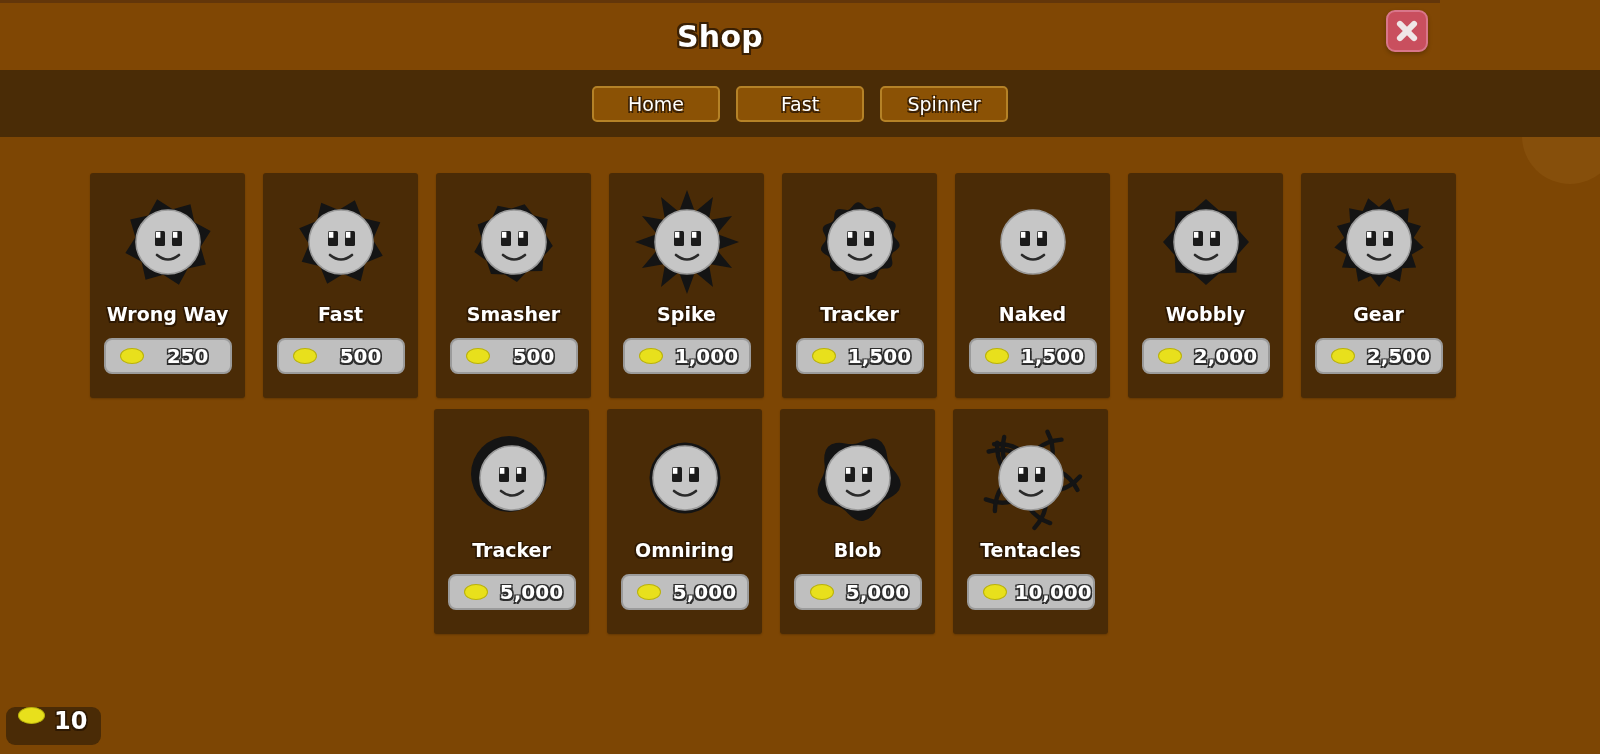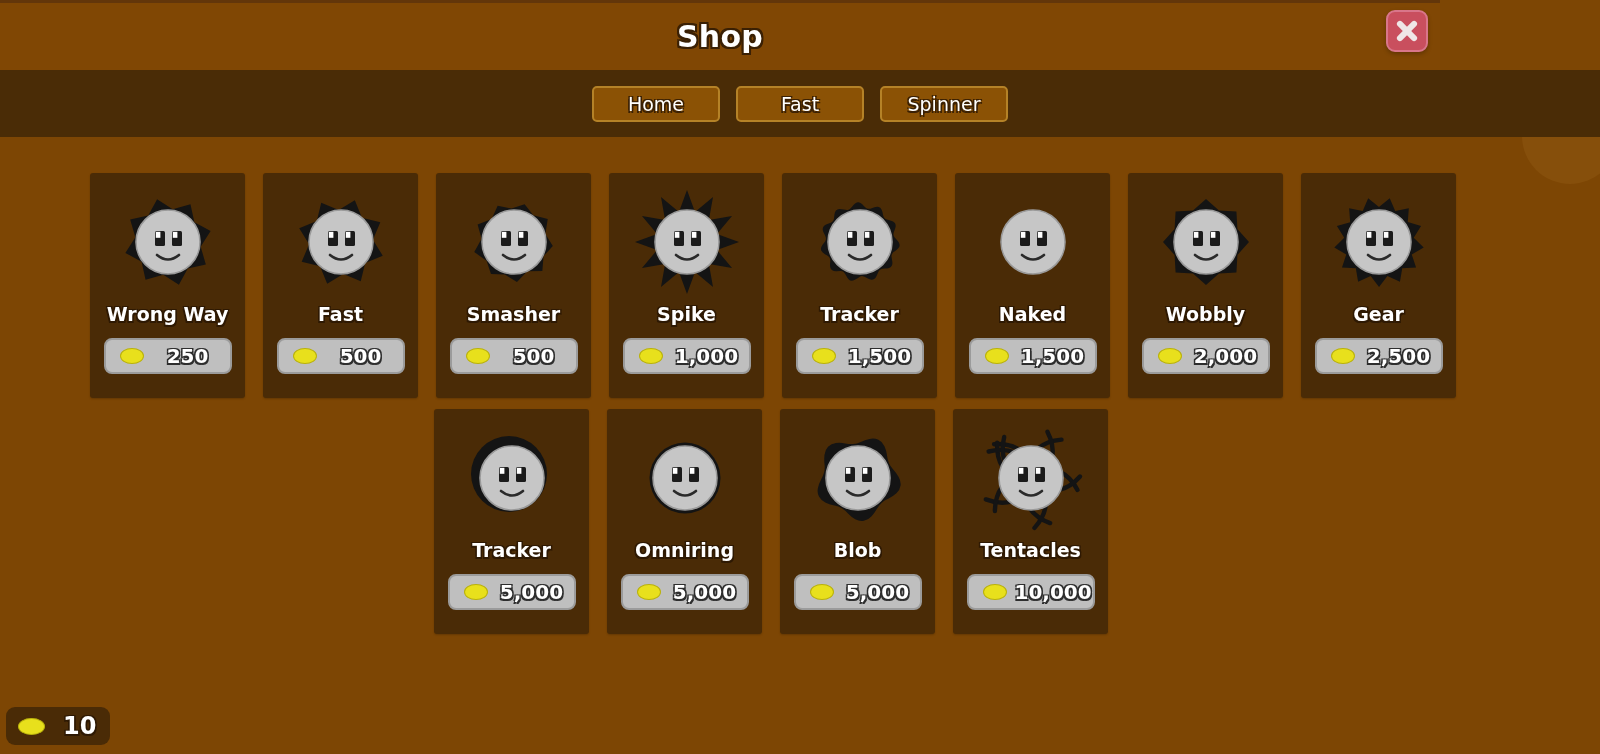--- a/index.html
+++ b/index.html
@@ -147,22 +147,22 @@
       -1.5px  1.5px 0 #2e2e2e, 1.5px  1.5px 0 #2e2e2e;
     flex:1; text-align:center; padding-right:6px;
   }
 
   
   .balance {
     position:absolute; left:6px; bottom:9px;
     height:38px; min-width:86px;
     background:#4a2b06;
     border-radius:9px;
-    display:flex; align-items:center;
-    gap:18px; padding:0 14px 0 12px;
+    display:flex; 
+    gap:9px; padding:0 14px 0 12px;
   }
   .balance .coin { width:27px; height:17px; }
   .balance-amount {
     font-size:24px; font-weight:bold; color:#fff;
     text-shadow:
       -1.5px -1.5px 0 #2e1903, 1.5px -1.5px 0 #2e1903,
       -1.5px  1.5px 0 #2e1903, 1.5px  1.5px 0 #2e1903;
   }
 </style>
 </head>

